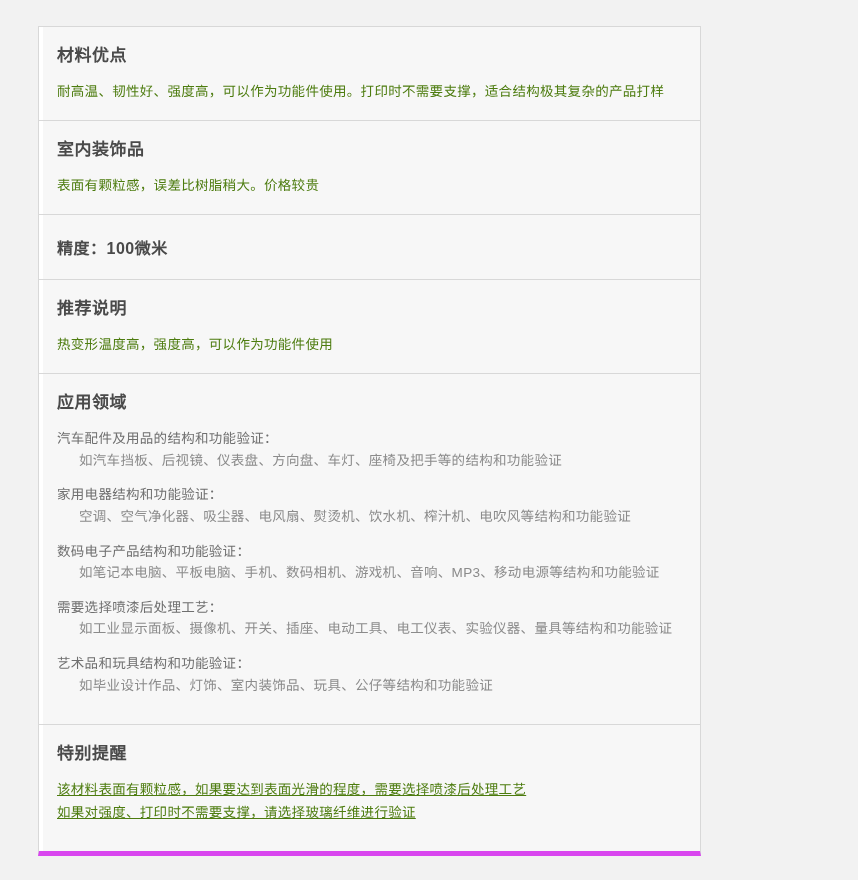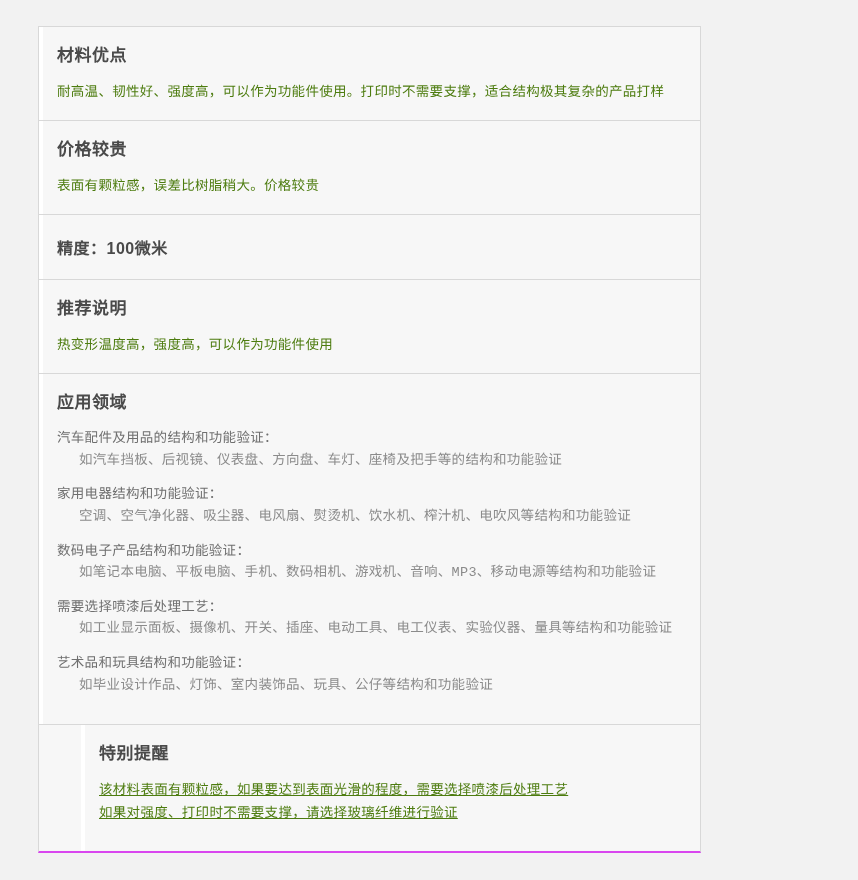--- a/index.html
+++ b/index.html
@@ -20,22 +20,21 @@
   .card {
     background: #f7f7f7;
     border: 1px solid #d8d8d8;
     border-bottom: none;
     box-sizing: border-box;
   }
   .card:first-of-type {
     border-top: 1px solid #d8d8d8;
   }
   .card.last {
-    border-bottom: 2px solid #d946ef;
-    padding-left: 42px;
+    border-bottom: 5px solid #d946ef;
   }
   .card-inner {
     border-left: 4px solid #ffffff;
     padding: 14px 18px 16px 14px;
     box-sizing: border-box;
   }
   .sec-title {
     font-size: 17px;
     font-weight: bold;
     color: #4a4a4a;
@@ -54,21 +53,20 @@
     font-weight: bold;
     color: #4a4a4a;
     letter-spacing: 0.5px;
     padding: 6px 0 4px 0;
   }
   .apps {
     margin-top: 2px;
   }
   .app-group {
     margin-bottom: 13px;
-    font-family: Liberation Mono, monospace;
   }
   .app-group:last-child {
     margin-bottom: 2px;
   }
   .app-head {
     font-size: 13.5px;
     color: #6f6f6f;
     line-height: 1.6;
     letter-spacing: 0.3px;
   }
@@ -94,21 +92,21 @@
 
   <div class="card">
     <div class="card-inner">
       <div class="sec-title">材料优点</div>
       <div class="sec-body">耐高温、韧性好、强度高，可以作为功能件使用。打印时不需要支撑，适合结构极其复杂的产品打样</div>
     </div>
   </div>
 
   <div class="card">
     <div class="card-inner">
-      <div class="sec-title">价格较贵</div>
+      <div class="sec-title">室内装饰品</div>
       <div class="sec-body">表面有颗粒感，误差比树脂稍大。价格较贵</div>
     </div>
   </div>
 
   <div class="card">
     <div class="card-inner">
       <div class="precision">精度：100微米</div>
     </div>
   </div>
 

